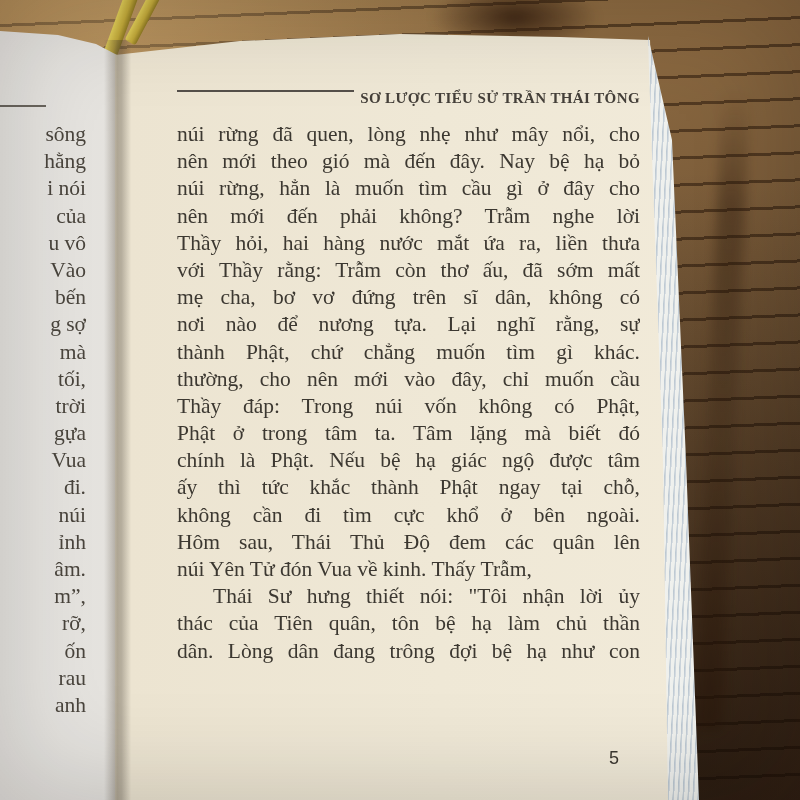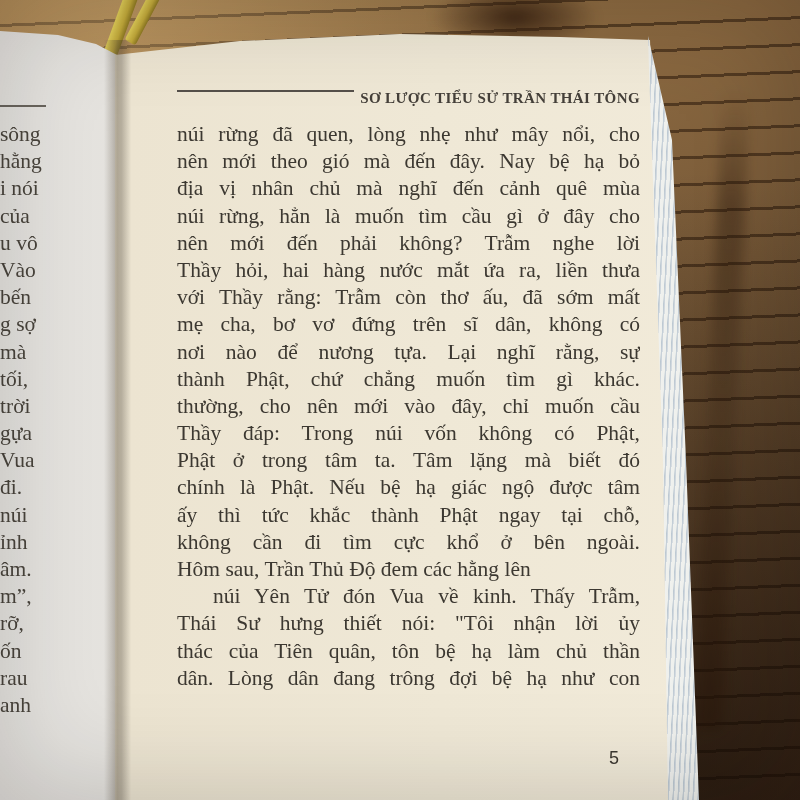--- a/index.html
+++ b/index.html
@@ -87,21 +87,21 @@
     color:var(--text,#3c3831);font-size:21.5px;line-height:27.2px;
   }
   .body-lines .line{
     height:27.2px;overflow:hidden;white-space:normal;
     text-align:justify;text-align-last:justify;
   }
   .body-lines .line:nth-child(17){text-align-last:left;}  
   .body-lines .line:nth-child(18){text-indent:36px;}      
   .left-fragments{
     position:absolute;left:0px;top:121px;width:86px;z-index:4;
-    color:#4a453d;font-size:21.5px;line-height:27.2px;text-align:left;
+    color:#4a453d;font-size:21.5px;line-height:27.2px;text-align:right;
   }
   .left-fragments .line{height:27.2px;overflow:hidden;white-space:nowrap;}
   .page-number{
     position:absolute;left:596px;top:748px;width:36px;z-index:4;
     text-align:center;font-size:18px;color:var(--text,#3c3831);
     font-family:"Liberation Sans","DejaVu Sans",sans-serif;
   }
 
   .vignette{
     position:absolute;inset:0;z-index:6;pointer-events:none;
@@ -151,35 +151,34 @@
     </div>
 
   <div class="header-row">
     <div class="header-rule"></div>
     <div class="header-title">SƠ LƯỢC TIỂU SỬ TRẦN THÁI TÔNG</div>
   </div>
 
   <div class="body-lines">
       <div class="line">núi rừng đã quen, lòng nhẹ như mây nổi, cho</div>
       <div class="line">nên mới theo gió mà đến đây. Nay bệ hạ bỏ</div>
-      <div class="line">địa vị nhân chủ mà nghĩ đến cảnh quê mùa</div>
       <div class="line">núi rừng, hẳn là muốn tìm cầu gì ở đây cho</div>
       <div class="line">nên mới đến phải không? Trẫm nghe lời</div>
       <div class="line">Thầy hỏi, hai hàng nước mắt ứa ra, liền thưa</div>
       <div class="line">với Thầy rằng: Trẫm còn thơ ấu, đã sớm mất</div>
       <div class="line">mẹ cha, bơ vơ đứng trên sĩ dân, không có</div>
       <div class="line">nơi nào để nương tựa. Lại nghĩ rằng, sự</div>
       <div class="line">thành Phật, chứ chẳng muốn tìm gì khác.</div>
       <div class="line">thường, cho nên mới vào đây, chỉ muốn cầu</div>
       <div class="line">Thầy đáp: Trong núi vốn không có Phật,</div>
       <div class="line">Phật ở trong tâm ta. Tâm lặng mà biết đó</div>
       <div class="line">chính là Phật. Nếu bệ hạ giác ngộ được tâm</div>
       <div class="line">ấy thì tức khắc thành Phật ngay tại chỗ,</div>
       <div class="line">không cần đi tìm cực khổ ở bên ngoài.</div>
-      <div class="line">Hôm sau, Trần Thủ Độ đem các hằng lên</div>
+      <div class="line">Hôm sau, Thái Thủ Độ đem các quân lên</div>
       <div class="line">núi Yên Tử đón Vua về kinh. Thấy Trẫm,</div>
       <div class="line">Thái Sư hưng thiết nói: "Tôi nhận lời ủy</div>
       <div class="line">thác của Tiên quân, tôn bệ hạ làm chủ thần</div>
       <div class="line">dân. Lòng dân đang trông đợi bệ hạ như con</div>
     </div>
 
   <div class="page-number">5</div>
 
   <div class="vignette"></div>
 </div>

